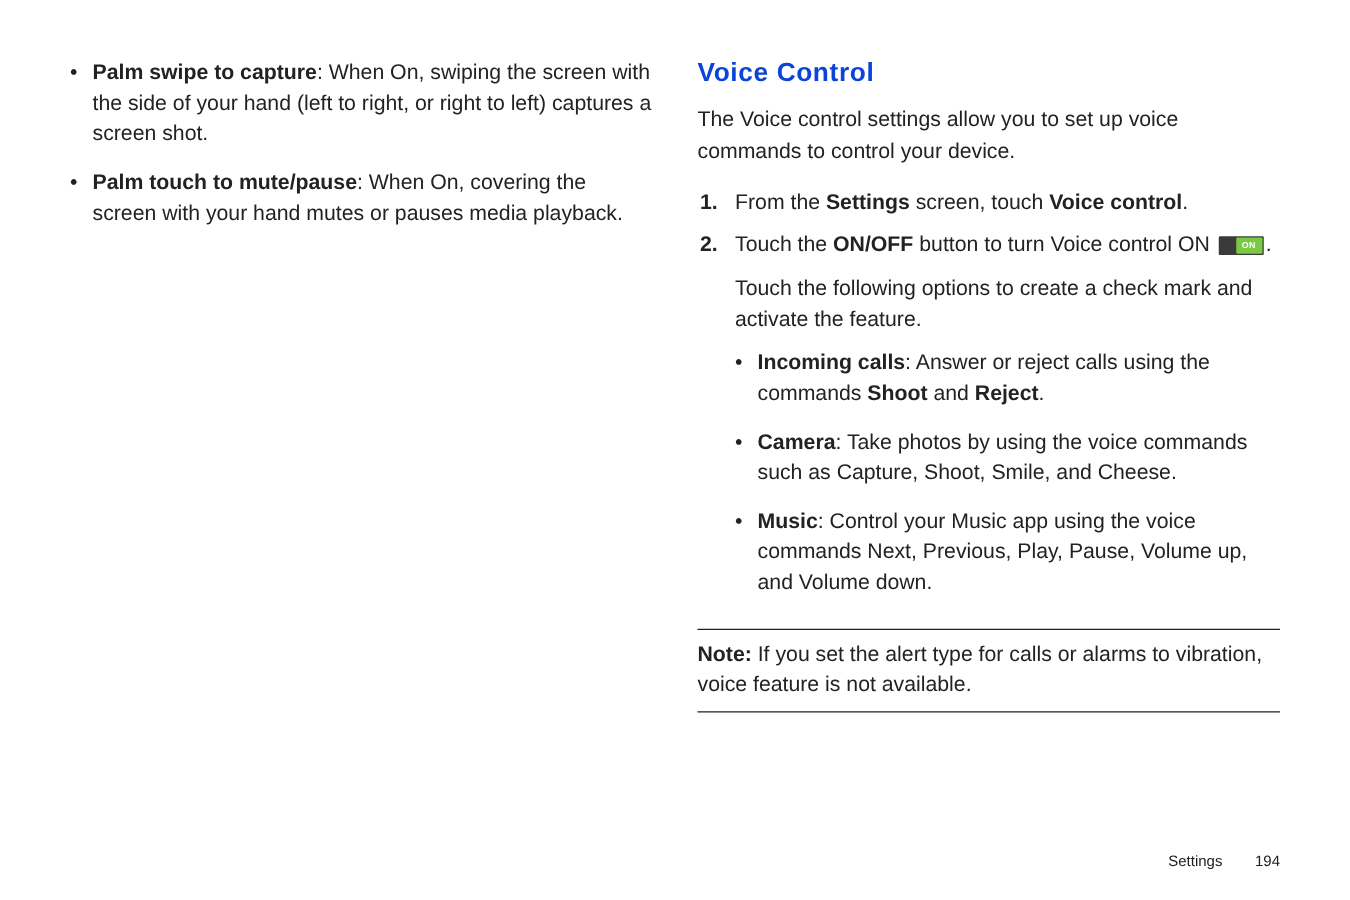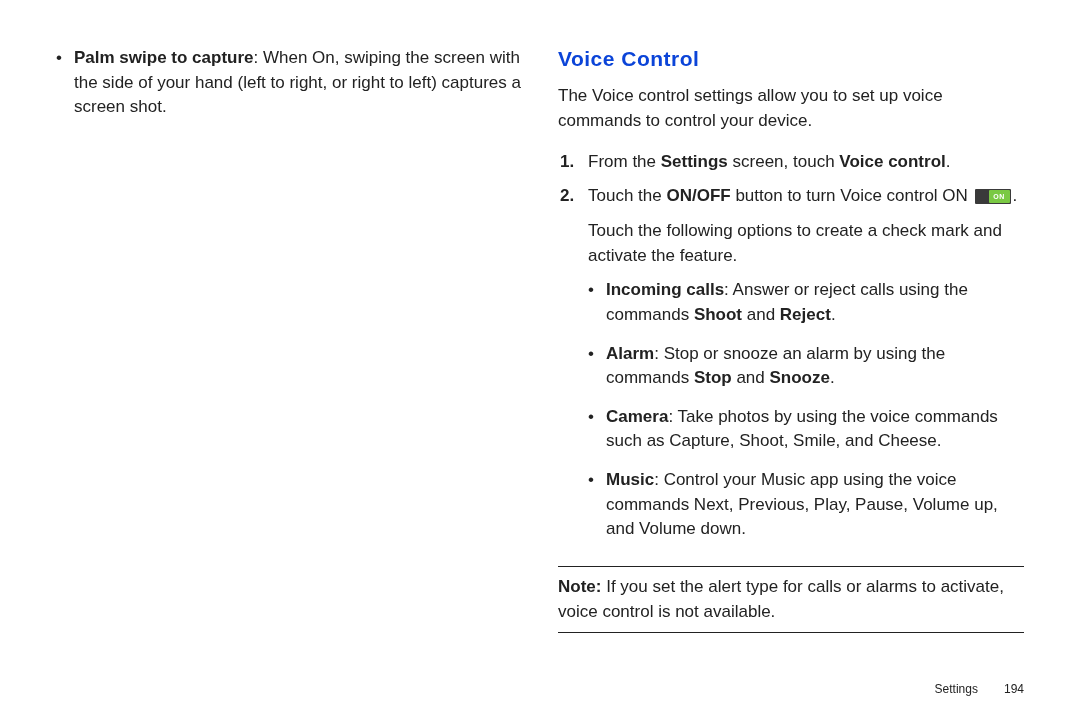--- a/index.html
+++ b/index.html
@@ -135,20 +135,23 @@
 </head>
 <body>
 
 <div class="page">
 
   <div class="col col-left">
     <ul class="bullets">
       <li>
         <span class="b">Palm swipe to capture</span><span>: When On, swiping the screen with the side of your hand (left to right, or right to left) captures a screen shot.</span>
       </li>
+      <li>
+        <span class="b">Palm touch to mute/pause</span><span>: When On, covering the screen with your hand mutes or pauses media playback.</span>
+      </li>
     </ul>
   </div>
 
   <div class="col col-right">
     <h2 class="section-title">Voice Control</h2>
     <p class="intro">The Voice control settings allow you to set up voice commands to control your device.</p>
 
     <ol class="steps">
       <li>
         <span>From the </span><span class="b">Settings</span><span> screen, touch </span><span class="b">Voice control</span><span>.</span>
@@ -158,33 +161,30 @@
       </li>
     </ol>
 
     <p class="sub-instr">Touch the following options to create a check mark and activate the feature.</p>
 
     <ul class="bullets indented">
       <li>
         <span class="b">Incoming calls</span><span>: Answer or reject calls using the commands </span><span class="b">Shoot</span><span> and </span><span class="b">Reject</span><span>.</span>
       </li>
       <li>
-        <span class="b">Alarm</span><span>: Stop or snooze an alarm by using the commands </span><span class="b">Stop</span><span> and </span><span class="b">Snooze</span><span>.</span>
-      </li>
-      <li>
         <span class="b">Camera</span><span>: Take photos by using the voice commands such as Capture, Shoot, Smile, and Cheese.</span>
       </li>
       <li>
         <span class="b">Music</span><span>: Control your Music app using the voice commands Next, Previous, Play, Pause, Volume up, and Volume down.</span>
       </li>
     </ul>
 
     <div class="note-block">
       <hr class="rule">
-      <p><span class="b">Note:</span><span> If you set the alert type for calls or alarms to activate, voice control is not available.</span></p>
+      <p><span class="b">Note:</span><span> If you set the alert type for calls or alarms to vibration, voice feature is not available.</span></p>
       <hr class="rule">
     </div>
   </div>
 
   <div class="footer">
     <span class="sec-name">Settings</span><span>194</span>
   </div>
 
 </div>
 

